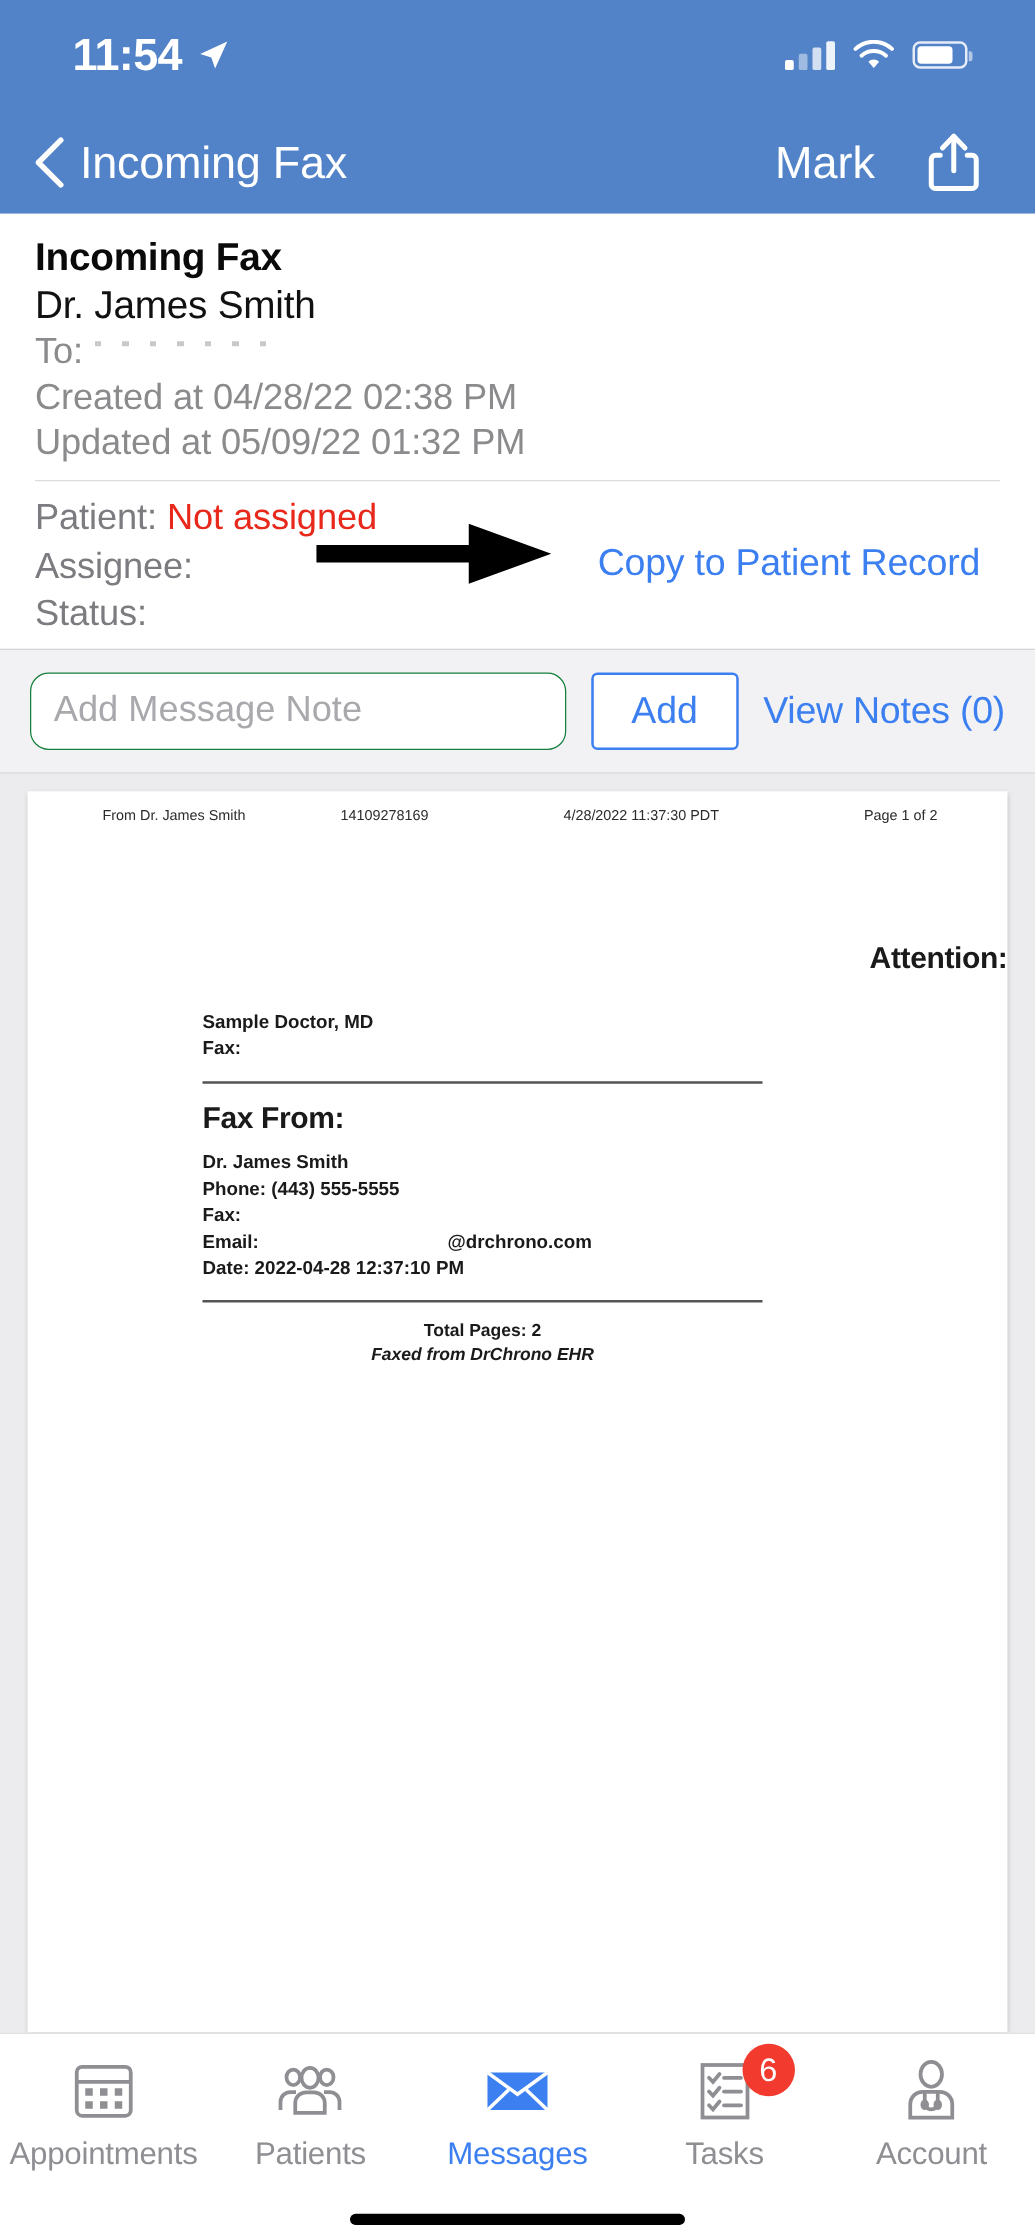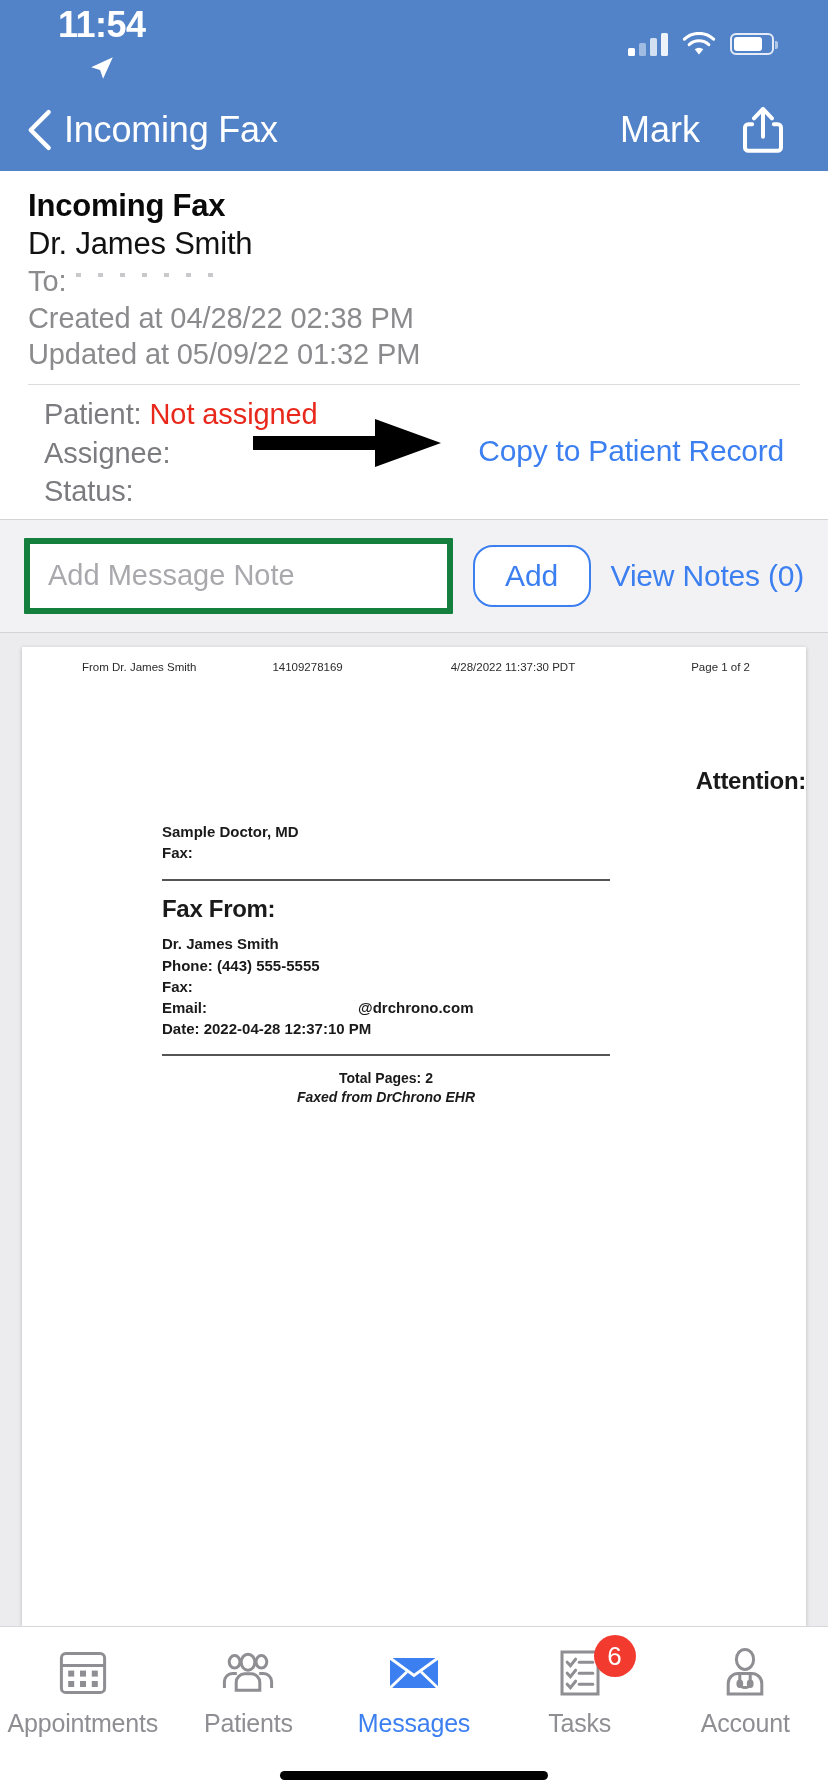--- a/index.html
+++ b/index.html
@@ -11,21 +11,21 @@
     overflow:hidden;
   }
   .phone { position:relative; width:828px; height:1792px; background:#fff; display:flex; flex-direction:column; }
 
   
   .statusbar {
     height:88px; background:#5283c8; color:#fff;
     display:flex; align-items:center; justify-content:space-between;
     padding:0 54px 0 58px; flex:none;
   }
-  .sb-left { display:flex; align-items:center; gap:12px;flex-direction:column; }
+  .sb-left { display:flex; align-items:center; gap:12px; }
   .sb-time { font-size:36px; font-weight:600; letter-spacing:-0.5px; line-height:1; }
   .loc-arrow { width:26px; height:26px; display:block; }
   .sb-right { display:flex; align-items:center; gap:14px; }
   .sig { display:flex; align-items:flex-end; gap:4px; height:24px; }
   .sig i { display:block; width:7px; background:#fff; border-radius:1.5px; }
   .sig i:nth-child(1){ height:8px; opacity:1; }
   .sig i:nth-child(2){ height:13px; opacity:.45; }
   .sig i:nth-child(3){ height:18px; opacity:.75; }
   .sig i:nth-child(4){ height:23px; opacity:.9; }
   .batt { width:44px; height:22px; border:2.5px solid rgba(255,255,255,.85); border-radius:6px; position:relative; padding:2px; }
@@ -50,40 +50,40 @@
   .d-title { font-size:31px; font-weight:700; color:#0a0a0a; line-height:1.23; letter-spacing:-.2px; }
   .d-sub { font-size:31px; font-weight:400; color:#111; line-height:1.23; letter-spacing:-.2px; }
   .d-meta { font-size:29px; color:#8b8b8e; line-height:1.25; letter-spacing:-.1px; }
   .d-to { display:flex; align-items:center; gap:10px; }
   .redact { display:inline-block; height:4px; width:150px;
     background:repeating-linear-gradient(to right,#c9c9cc 0 5px,transparent 5px 22px);
     position:relative; top:-6px; }
   .sep { height:1px; background:#dcdcdc; margin:12px 0 10px 0; }
 
   .assign-block { position:relative; font-size:29px; color:#7c7c80; line-height:1.33; letter-spacing:-.1px; padding-bottom:8px; }
-  .assign-row { display:block;margin-left:16px; }
+  .assign-row { display:block; }
   .assign-row .val-red { color:#e8281b; }
   .copy-link {
     position:absolute; right:16px; top:36px;
     font-size:30px; color:#3b7ff0; letter-spacing:-.2px; white-space:nowrap;
   }
   .anno-arrow { position:absolute; left:225px; top:22px; width:190px; height:52px; }
 
   
   .notebar {
     background:#f2f2f4; border-top:1px solid #d4d4d6; border-bottom:1px solid #d4d4d6;
     padding:18px 24px; display:flex; align-items:center; gap:20px; flex:none;
   }
   .note-input {
-    flex:1; height:76px; background:#fff; border:6px solid #15803d; border-radius:1px;
+    flex:1; height:62px; background:#fff; border:1px solid #15803d; border-radius:15px;
     font-size:29px; color:#3c3c43; padding:0 18px; font-family:inherit; outline:none;
   }
   .note-input::placeholder { color:#a9a9ad; }
   .add-btn {
-    height:62px; min-width:118px; background:#fff; border:2px solid #3b7ff0; border-radius:20px;
+    height:62px; min-width:118px; background:#fff; border:2px solid #3b7ff0; border-radius:5px;
     color:#3b7ff0; font-size:30px; font-family:inherit; cursor:pointer;
   }
   .view-notes { font-size:30px; color:#3b7ff0; white-space:nowrap; letter-spacing:-.2px; cursor:pointer; }
 
   
   .viewer { flex:1; background:#ececee; padding:14px 22px 0 22px; display:flex; justify-content:center; overflow:hidden; }
   .page {
     width:100%; background:#fff; box-shadow:0 1px 4px rgba(0,0,0,.22);
     padding:14px 0 0 0; position:relative; color:#1a1a1a;
   }

